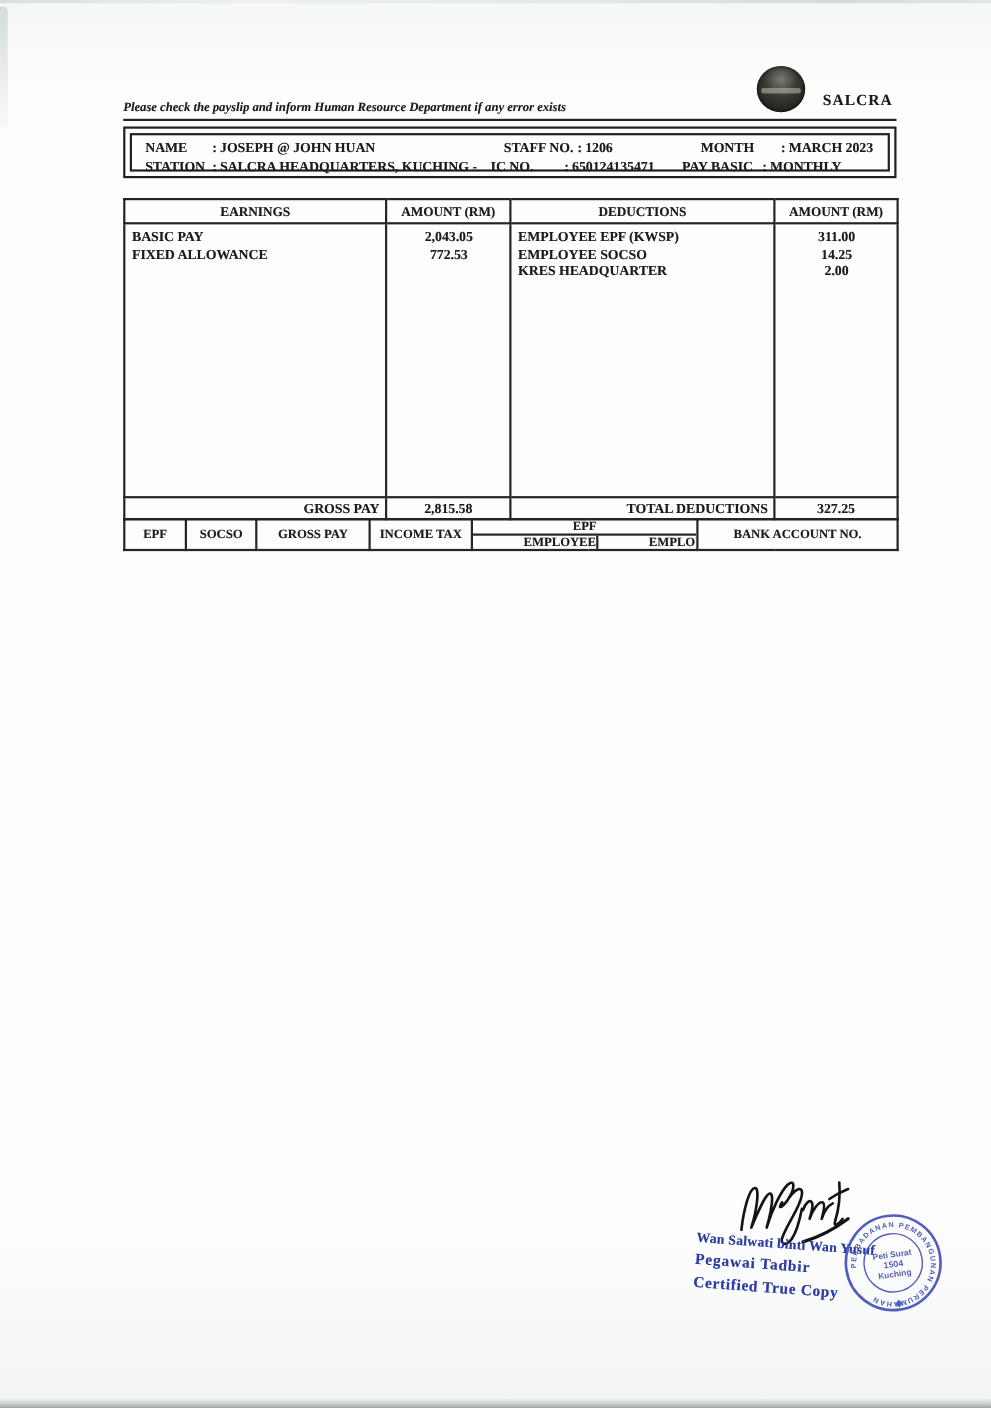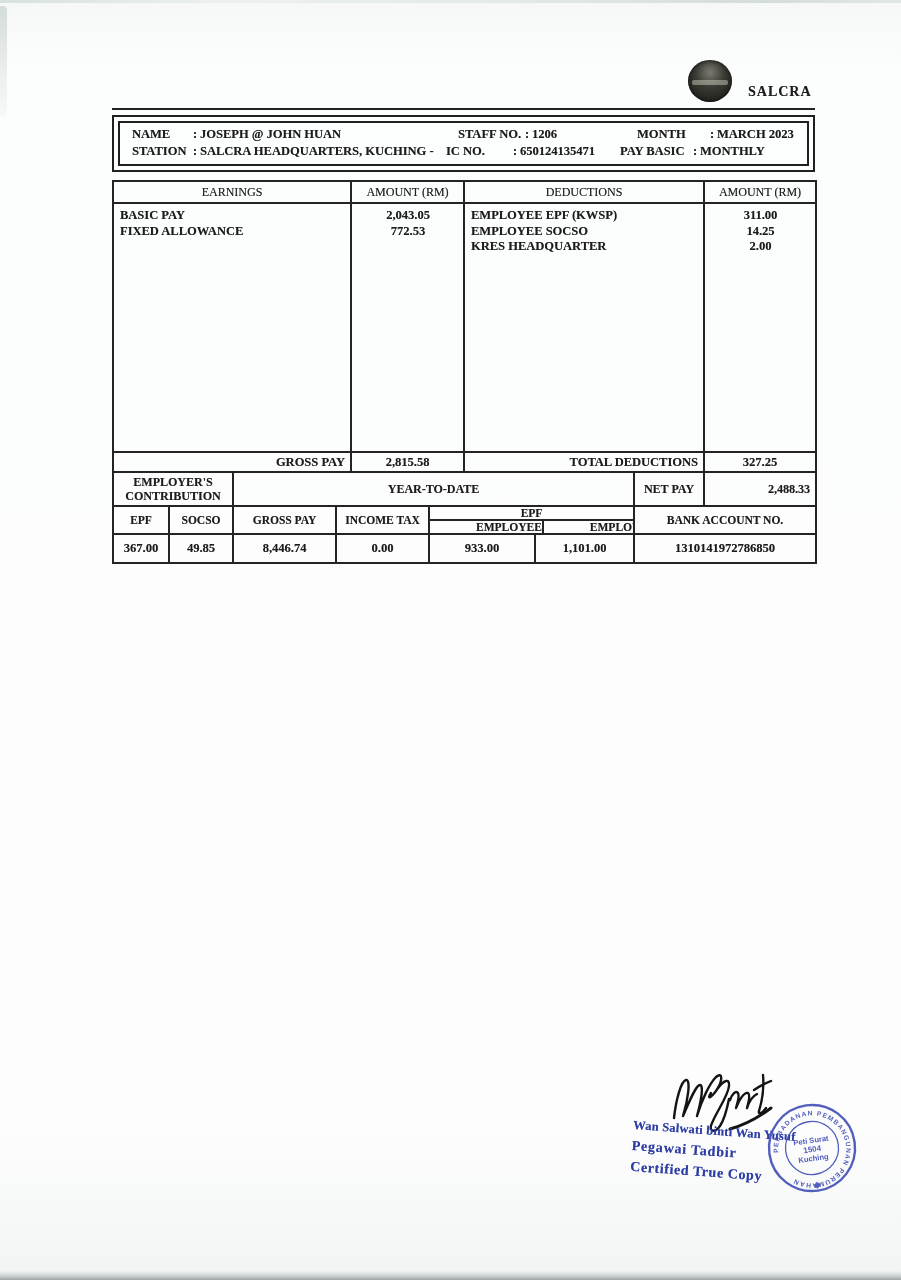--- a/index.html
+++ b/index.html
@@ -23,31 +23,31 @@
   .notice { position:absolute; left:112px; top:92px; font-size:11.5px; font-weight:bold; font-style:italic; }
   .notice-rule { position:absolute; left:112px; top:108px; width:703px; height:2px; background:#232323; }
 
   .logo-mark { position:absolute; left:688px; top:60px; width:44px; height:42px; border-radius:50%;
     background: radial-gradient(circle at 50% 30%, #7a7a72 0%, #3a3a34 40%, #161613 100%);
     box-shadow: inset 0 0 4px rgba(0,0,0,.8); }
   .logo-mark::after { content:""; position:absolute; left:4px; right:4px; top:47%; height:5px;
     background:rgba(215,215,200,.45); border-radius:2px; }
   .brand { position:absolute; left:748px; top:84px; font-size:14px; font-weight:bold; letter-spacing:1px; }
 
-  .info-box { position:absolute; left:112px; top:115px; width:703px; height:57px; border:2px solid #202020; background:rgba(255,255,255,.35); }
+  .info-box { position:absolute; left:112px; top:115px; width:703px; height:47px; border:2px solid #202020; background:rgba(255,255,255,.35); }
   .info-inner { position:absolute; left:4px; top:4px; right:4px; bottom:4px; border:2px solid #202020; }
   .info-cell { position:absolute; white-space:nowrap; font-size:12.5px; font-weight:bold; }
   .info-cell .lbl { display:inline-block; }
   .info-cell .sep { display:inline-block; width:10px; text-align:center; }
   .lbl-w58 { width:58px; } .lbl-w64 { width:64px; } .lbl-w70 { width:70px; }
 
   .tables { position:absolute; left:112px; top:180px; width:703px; }
   table { border-collapse:collapse; table-layout:fixed; width:703px; }
   td, th { border:2px solid #242424; font-family:"Liberation Serif", serif; color:#1c1c1c; overflow:hidden; }
-  th { font-size:12px; font-weight:normal; text-align:center; height:22px; padding:2px 4px; }
+  th { font-size:12px; font-weight:bold; text-align:center; height:22px; padding:2px 4px; }
   .body-cell { vertical-align:top; height:249px; padding:4px 4px 0 6px; }
   .body-cell .line { font-size:12.5px; font-weight:bold; line-height:15.5px; white-space:nowrap; }
   .amt { text-align:center; padding-right:5px; }
   .tot-row td { height:20px; font-size:12.5px; font-weight:bold; padding:1px 5px; }
   .lab-right { text-align:right; padding-right:8px; }
 
   .summary { margin-top:-2px; }
   .summary td { font-weight:bold; }
   .sum-r1 td { height:34px; font-size:12px; text-align:center; vertical-align:middle; line-height:14px; }
   .sum-r2 td { height:26px; font-size:11.5px; text-align:center; vertical-align:middle; padding:0; }
@@ -68,20 +68,21 @@
   .cert-line3 { font-size:14px; line-height:21px; letter-spacing:.6px; }
   .stamp-svg { position:absolute; left:766px; top:1102px; opacity:.88; transform:rotate(-8deg); }
 </style>
 </head>
 <body>
 
 <div class="page">
   <div class="scan-top-edge"></div>
   <div class="scan-left-smudge"></div>
 
+  <div class="notice doc-text">Please check the payslip and inform Human Resource Department if any error exists</div>
   <div class="notice-rule"></div>
 
   <div class="logo-mark"></div>
   <div class="brand doc-text">SALCRA</div>
 
   <div class="info-box">
     <div class="info-inner"></div>
     <div class="info-cell doc-text" style="left:18px; top:10px;">
       <span class="lbl lbl-w58">NAME</span><span class="sep">:</span><span class="val">JOSEPH @ JOHN HUAN</span>
     </div>
@@ -151,50 +152,35 @@
           <col style="width:56px">
           <col style="width:64px">
           <col style="width:103px">
           <col style="width:93px">
           <col style="width:106px">
           <col style="width:99px">
           <col style="width:70px">
           <col style="width:112px">
         </colgroup>
       <tbody>
-          <tr class="sum-r1">
-        <td colspan="2">EMPLOYER'S CONTRIBUTION</td>
-        <td colspan="4">YEAR-TO-DATE</td>
-        <td>NET PAY</td>
-        <td class="amt" style="text-align:right;">2,488.33</td>
-      </tr>
       <tr class="sum-r2">
         <td>EPF</td>
         <td>SOCSO</td>
         <td>GROSS PAY</td>
         <td>INCOME TAX</td>
         <td colspan="2">
           <div class="epf-split">
             <div class="epf-top">EPF</div>
             <div class="epf-bottom">
               <div class="epf-emp">EMPLOYEE</div>
               <div class="epf-er">EMPLOYER</div>
             </div>
           </div>
         </td>
         <td colspan="2">BANK ACCOUNT NO.</td>
-      </tr>
-      <tr class="sum-r3">
-        <td>367.00</td>
-        <td>49.85</td>
-        <td>8,446.74</td>
-        <td>0.00</td>
-        <td>933.00</td>
-        <td>1,101.00</td>
-        <td colspan="2">1310141972786850</td>
       </tr>
     </tbody>
       </table>
   </div>
 
   <svg class="sig-svg" width="122" height="78" viewBox="0 0 122 78">
     <g fill="none" stroke="#141414" stroke-width="2.4" stroke-linecap="round" stroke-linejoin="round">
       <path d="M8,52 C10,34 15,15 20,14 C25,13 22,34 17,50 C24,34 30,19 34,19 C38,19 35,36 31,50 C36,33 44,17 50,11 C57,5 57,15 50,25 C44,33 41,33 45,27"></path>
       <path d="M52,22 C58,14 64,12 63,20 C62,30 52,43 46,57 C42,65 48,68 54,60 C58,54 61,43 63,33"></path>
       <path d="M64,34 C66,28 70,24 72,27 C74,30 71,38 70,42 C73,34 78,26 82,27 C85,29 82,38 81,42 C83,36 87,30 91,28"></path>

